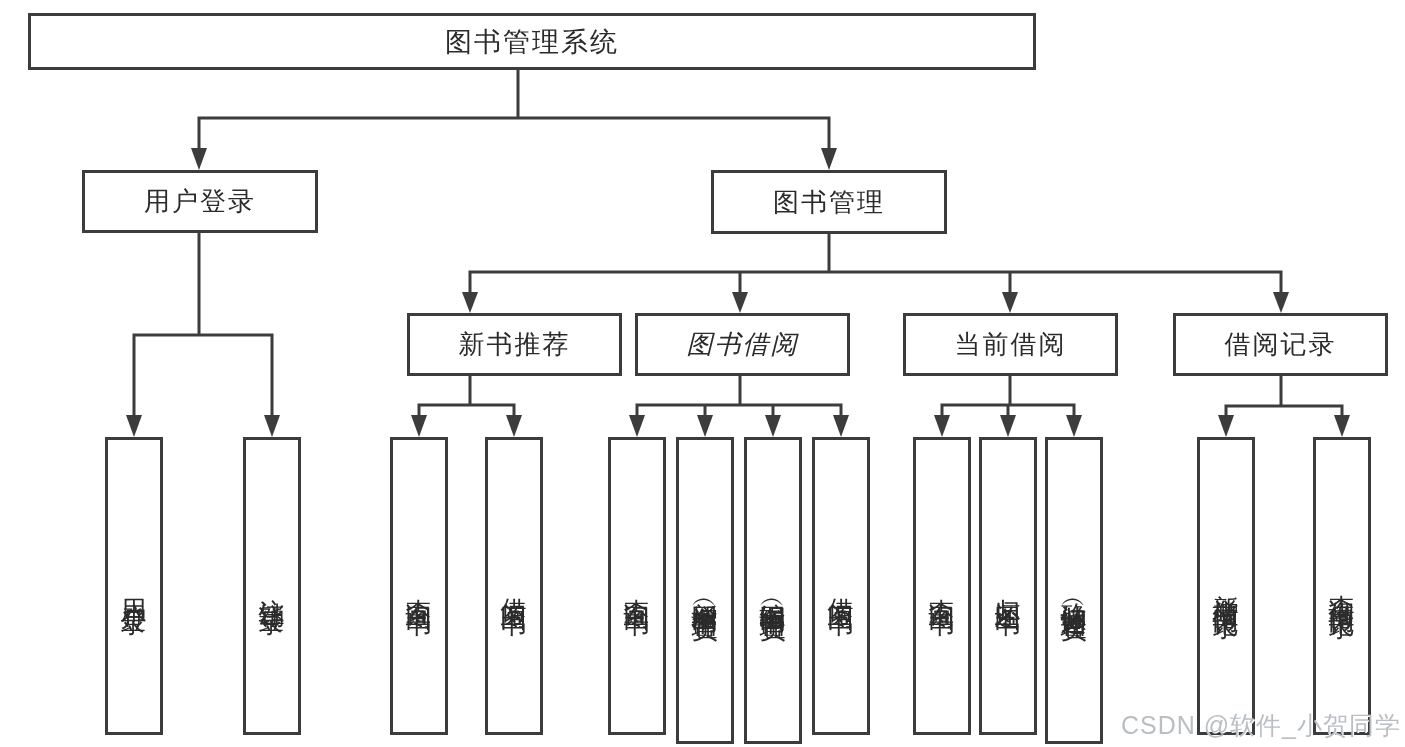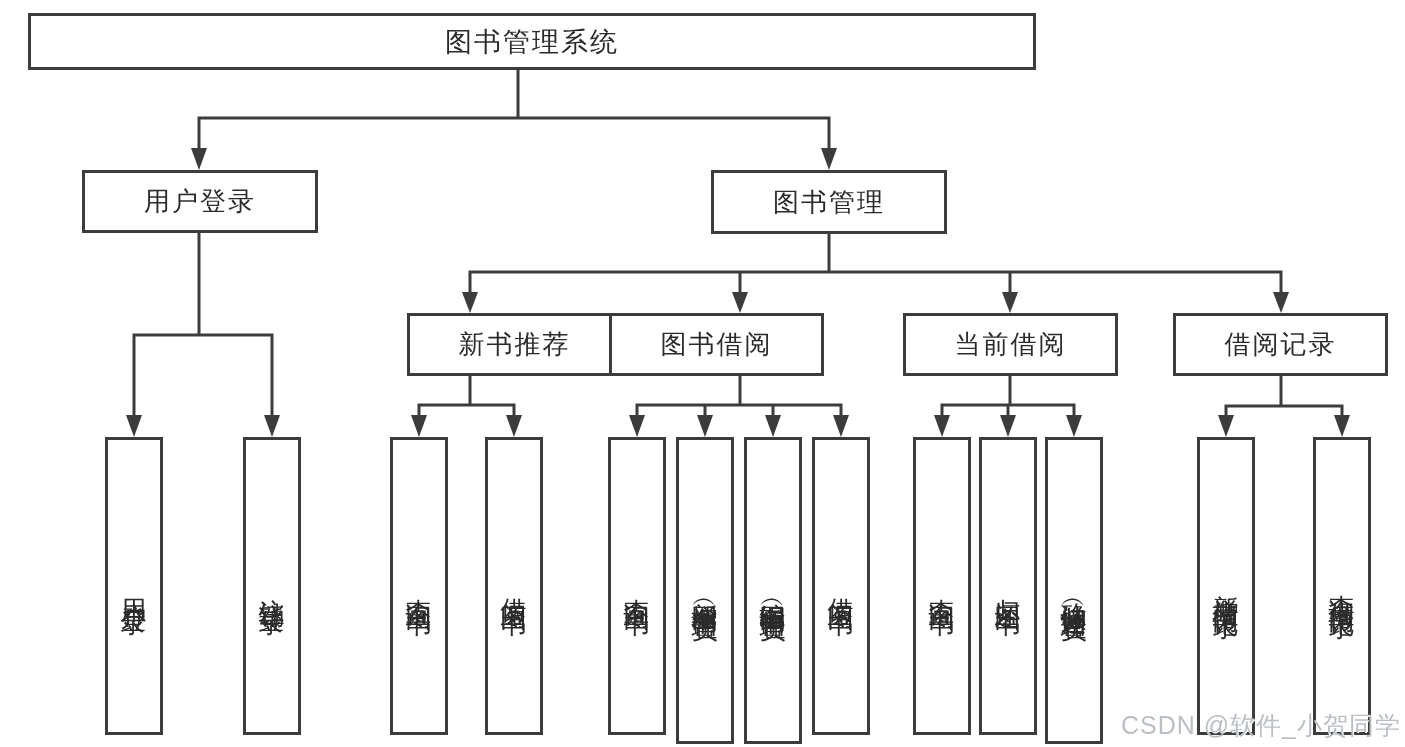--- a/index.html
+++ b/index.html
@@ -31,21 +31,21 @@
   .hbox {
     font-size: 26px;
     letter-spacing: 2px;
     white-space: nowrap;
   }
   .root  { left: 28px;  top: 13px;  width: 1008px; height: 57px; font-size: 27px; }
   .l2-a  { left: 82px;  top: 170px; width: 236px;  height: 63px; }
   .l2-b  { left: 711px; top: 170px; width: 236px;  height: 64px; }
   .l3    { top: 313px; width: 215px; height: 63px; }
   .l3-a  { left: 363px; margin-left: 44px; }
-  .l3-b  { left: 609px; }
+  .l3-b  { left: 635px; font-style: italic; }
   .l3-c  { left: 903px; }
   .l3-d  { left: 1173px; }
   .leaf {
     top: 437px;
     width: 58px;
     height: 298px;
     writing-mode: vertical-rl;
     text-orientation: mixed;
     font-size: 26px;
     letter-spacing: 4px;

